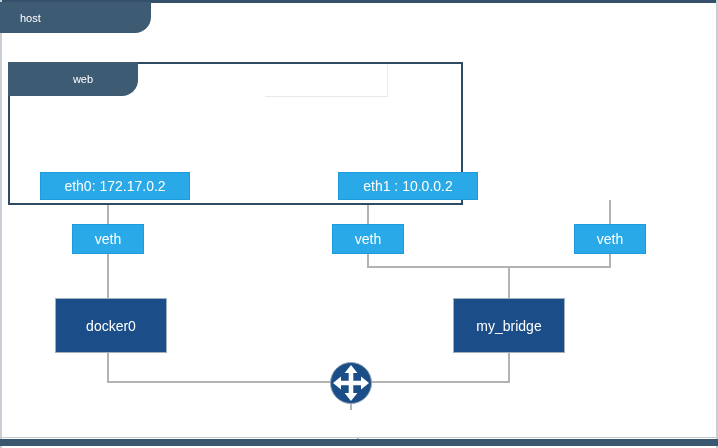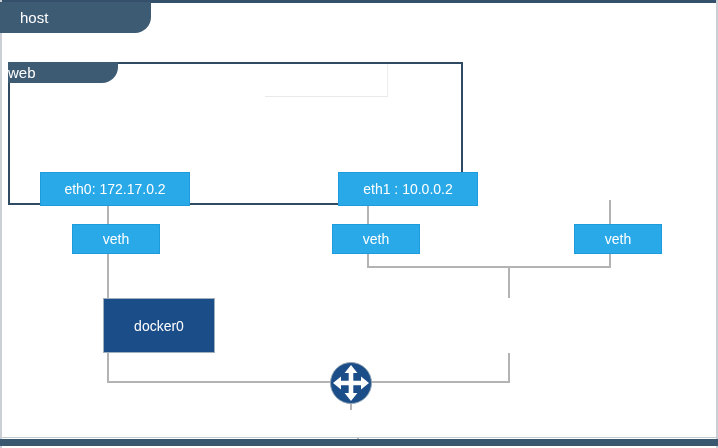--- a/index.html
+++ b/index.html
@@ -8,48 +8,48 @@
     font-family:"Liberation Sans","DejaVu Sans",sans-serif;overflow:hidden;
   }
   .abs{position:absolute;}
   
   .host-top{left:0;top:0;width:718px;height:3px;background:#35506B;}
   .host-side{top:0;width:2px;height:448px;background:#C9CFD4;}
   .host-bottom-line{left:0;top:437px;width:718px;height:1px;background:#C4CBD1;}
   .host-bottom-bar{left:0;top:439px;width:718px;height:7px;background:#3A5770;}
   
   .tab{
-    background:#3E5B74;color:#ffffff;font-size:15px;
+    background:#3E5B74;color:#ffffff;font-size:11px;
     display:flex;align-items:center;
     border-bottom-right-radius:16px;
   }
   .host-tab{left:0;top:2px;width:131px;height:31px;padding-left:20px;}
-  .box-tab{width:110px;height:21px;justify-content:flex-start;}
+  .box-tab{width:110px;height:34px;justify-content:center;padding-left:20px;}
   
   .cbox{background:#ffffff;border:2px solid #2E4B63;box-sizing:border-box;}
   .web-box{left:8px;top:62px;width:455px;height:143px;}
   .db-box{left:508px;top:62px;width:200px;height:143px;}
   .cbox .box-tab{position:absolute;left:-2px;top:-2px;}
   
   .white-overlay{left:265px;top:64px;width:122px;height:32px;background:#ffffff;
     border-right:1px solid #ededed;border-bottom:1px solid #e9e9e9;}
   
   .cyan{
     background:#29A9E8;color:#ffffff;font-size:14px;
     display:flex;align-items:center;justify-content:center;
     box-sizing:border-box;border:1px solid #1E9BDD;
   }
-  .eth{height:34px;text-align:center;}
-  .veth{height:30px;width:88px;}
+  .eth{height:28px;text-align:center;}
+  .veth{height:30px;width:72px;}
   
   .navy{
     background:#1B4E89;color:#ffffff;font-size:14px;
     display:flex;align-items:center;justify-content:center;
     box-sizing:border-box;border:1px solid #9FB0BC;
-    width:112px;height:55px;margin-left:48px;
+    width:112px;height:55px;
   }
   
   .line{background:#B3B3B3;}
 </style>
 </head>
 <body>
 
 <div id="stage">
 
   <div class="abs line" style="left:107px;top:200px;width:2px;height:26px;"></div>
@@ -97,20 +97,23 @@
   <div class="abs cyan veth" style="left:332px;top:224px;">
     <span>veth</span>
   </div>
   <div class="abs cyan veth" style="left:574px;top:224px;">
     <span>veth</span>
   </div>
 
   <div class="abs navy" style="left:55px;top:298px;">
     <span>docker0</span>
   </div>
+  <div class="abs navy" style="left:453px;top:298px;">
+    <span>my_bridge</span>
+  </div>
 
   <div class="abs" style="left:329px;top:361px;width:44px;height:44px;">
     <svg width="44" height="44" viewBox="0 0 44 44">
       <circle cx="22" cy="22" r="20.5" fill="#1B4E89" stroke="#8FA3B3" stroke-width="1"></circle>
       <g fill="#ffffff">
         <path d="M22 4 L15.6 12 H19.7 V20 H24.3 V12 H28.4 Z"></path>
         <path d="M22 4 L15.6 12 H19.7 V20 H24.3 V12 H28.4 Z" transform="rotate(90 22 22)"></path>
         <path d="M22 4 L15.6 12 H19.7 V20 H24.3 V12 H28.4 Z" transform="rotate(180 22 22)"></path>
         <path d="M22 4 L15.6 12 H19.7 V20 H24.3 V12 H28.4 Z" transform="rotate(270 22 22)"></path>
         <rect x="19.7" y="19.7" width="4.6" height="4.6"></rect>

